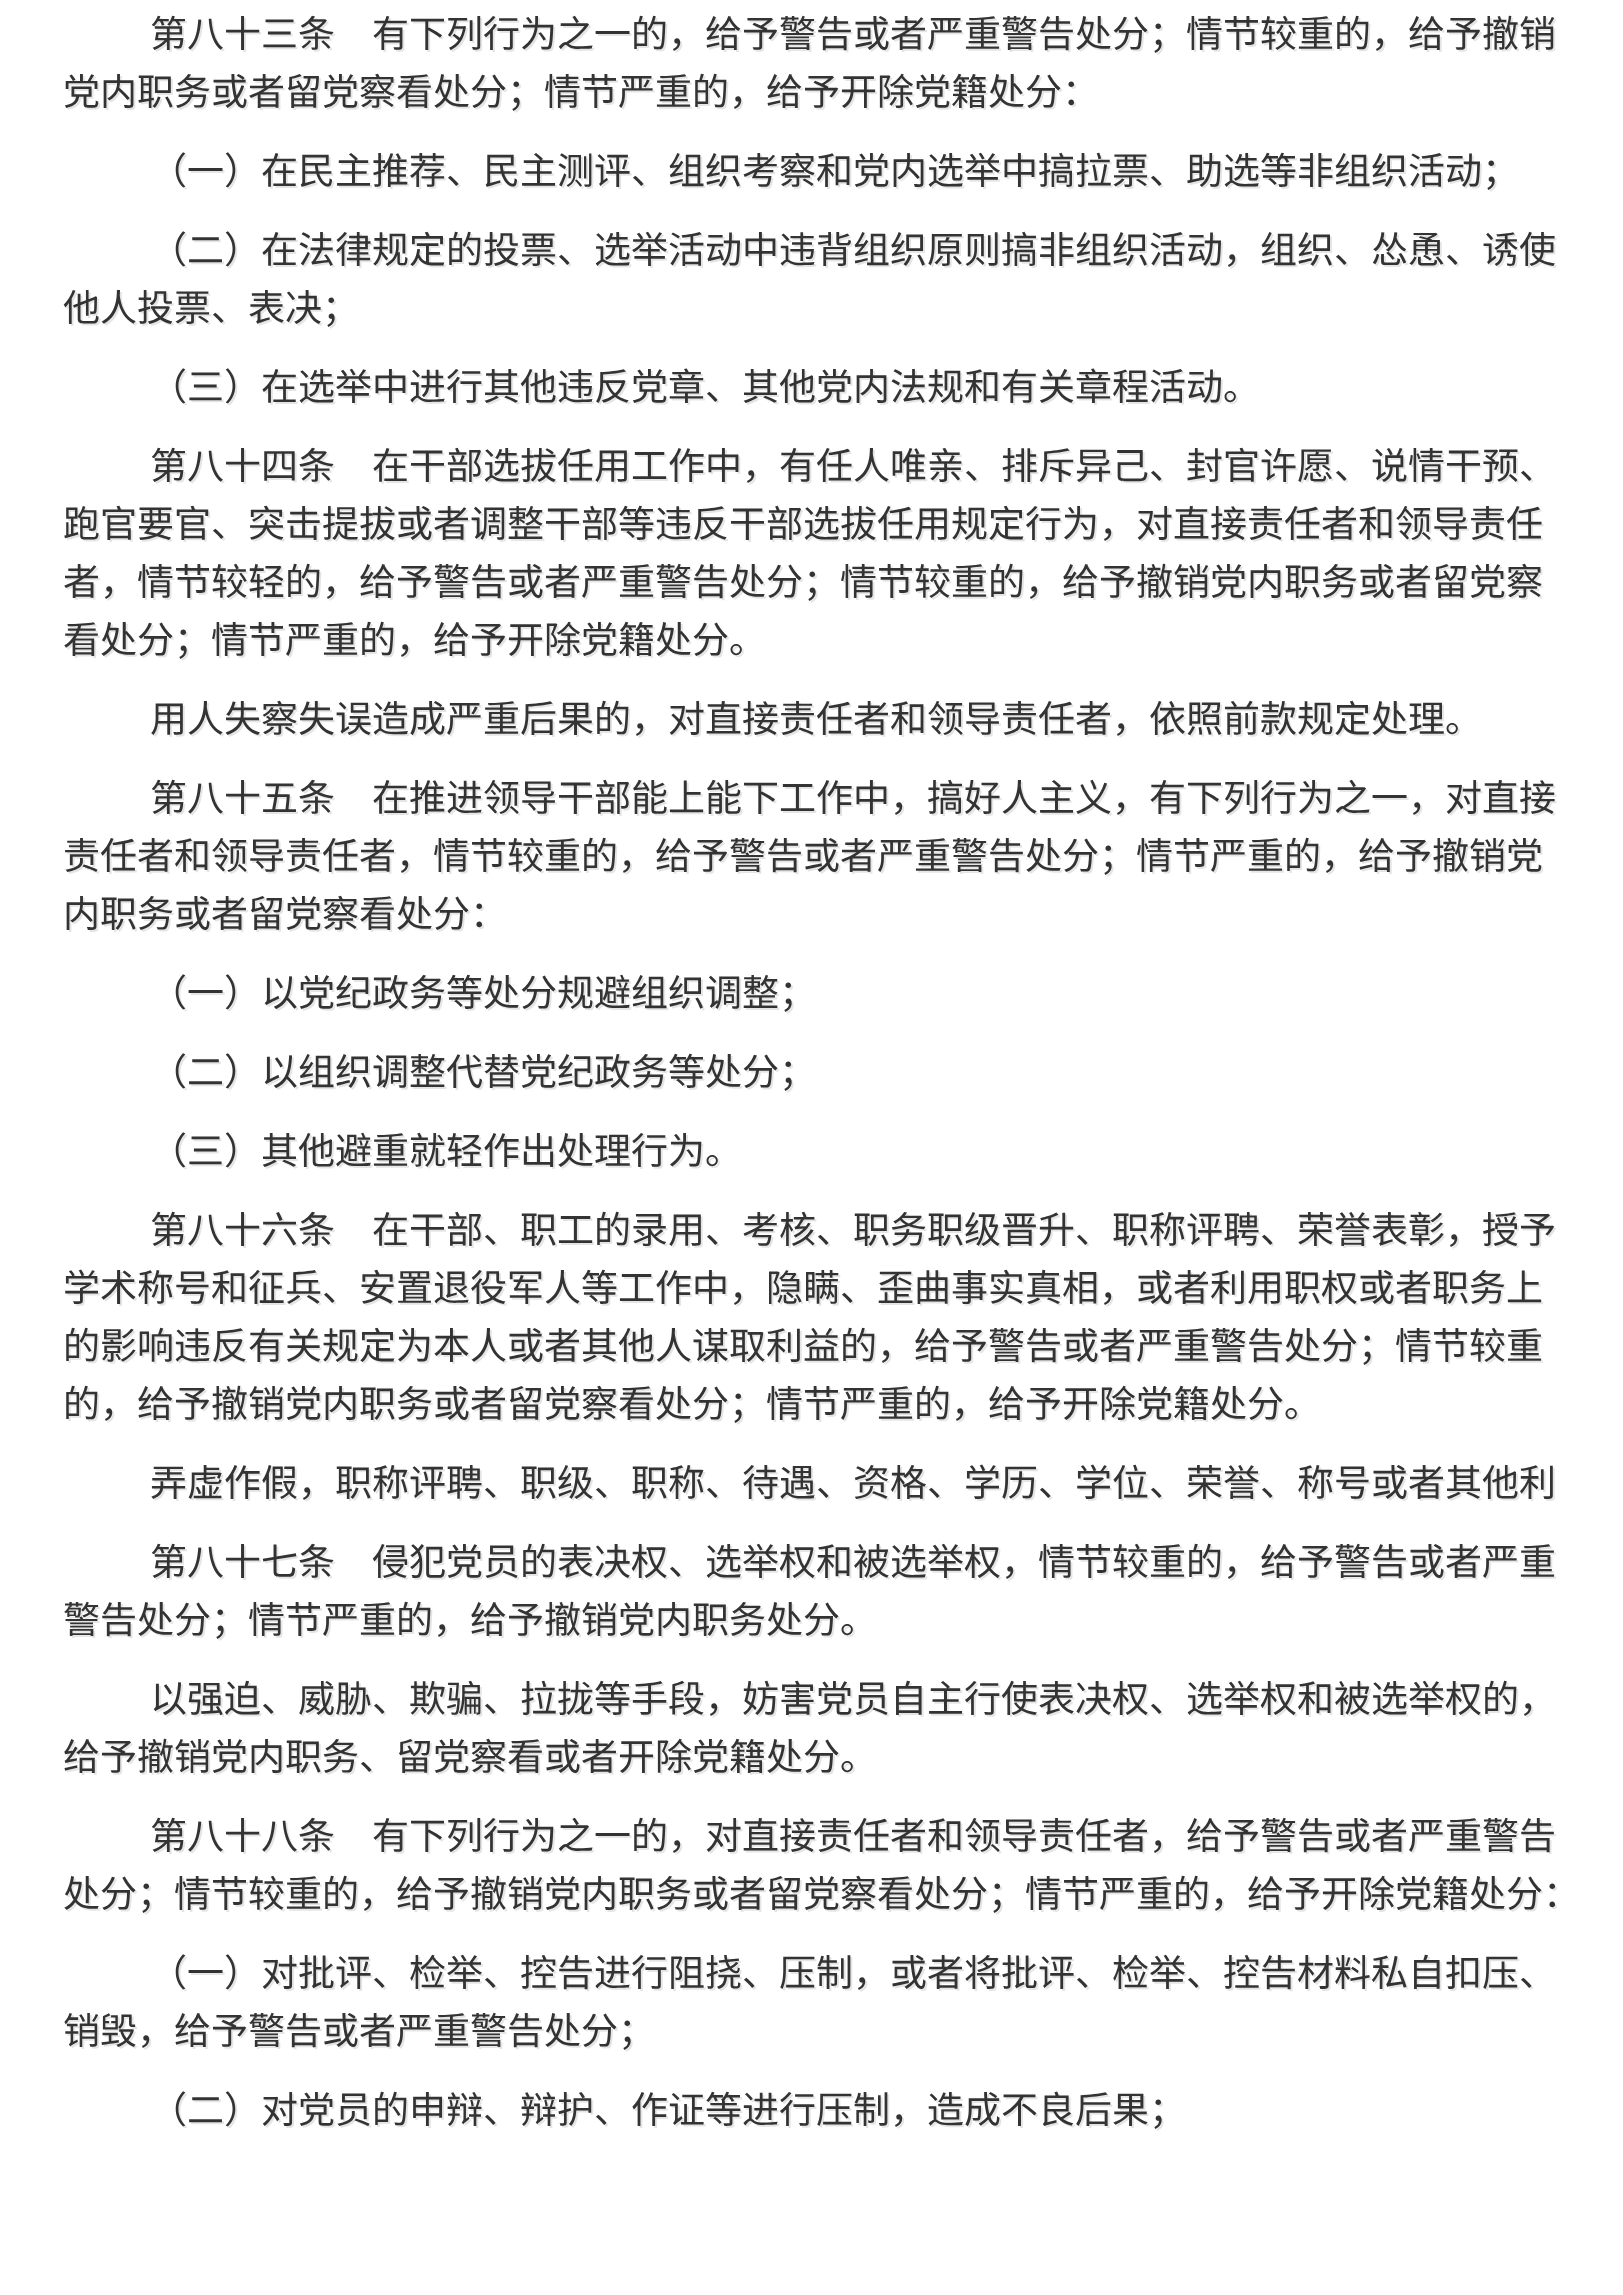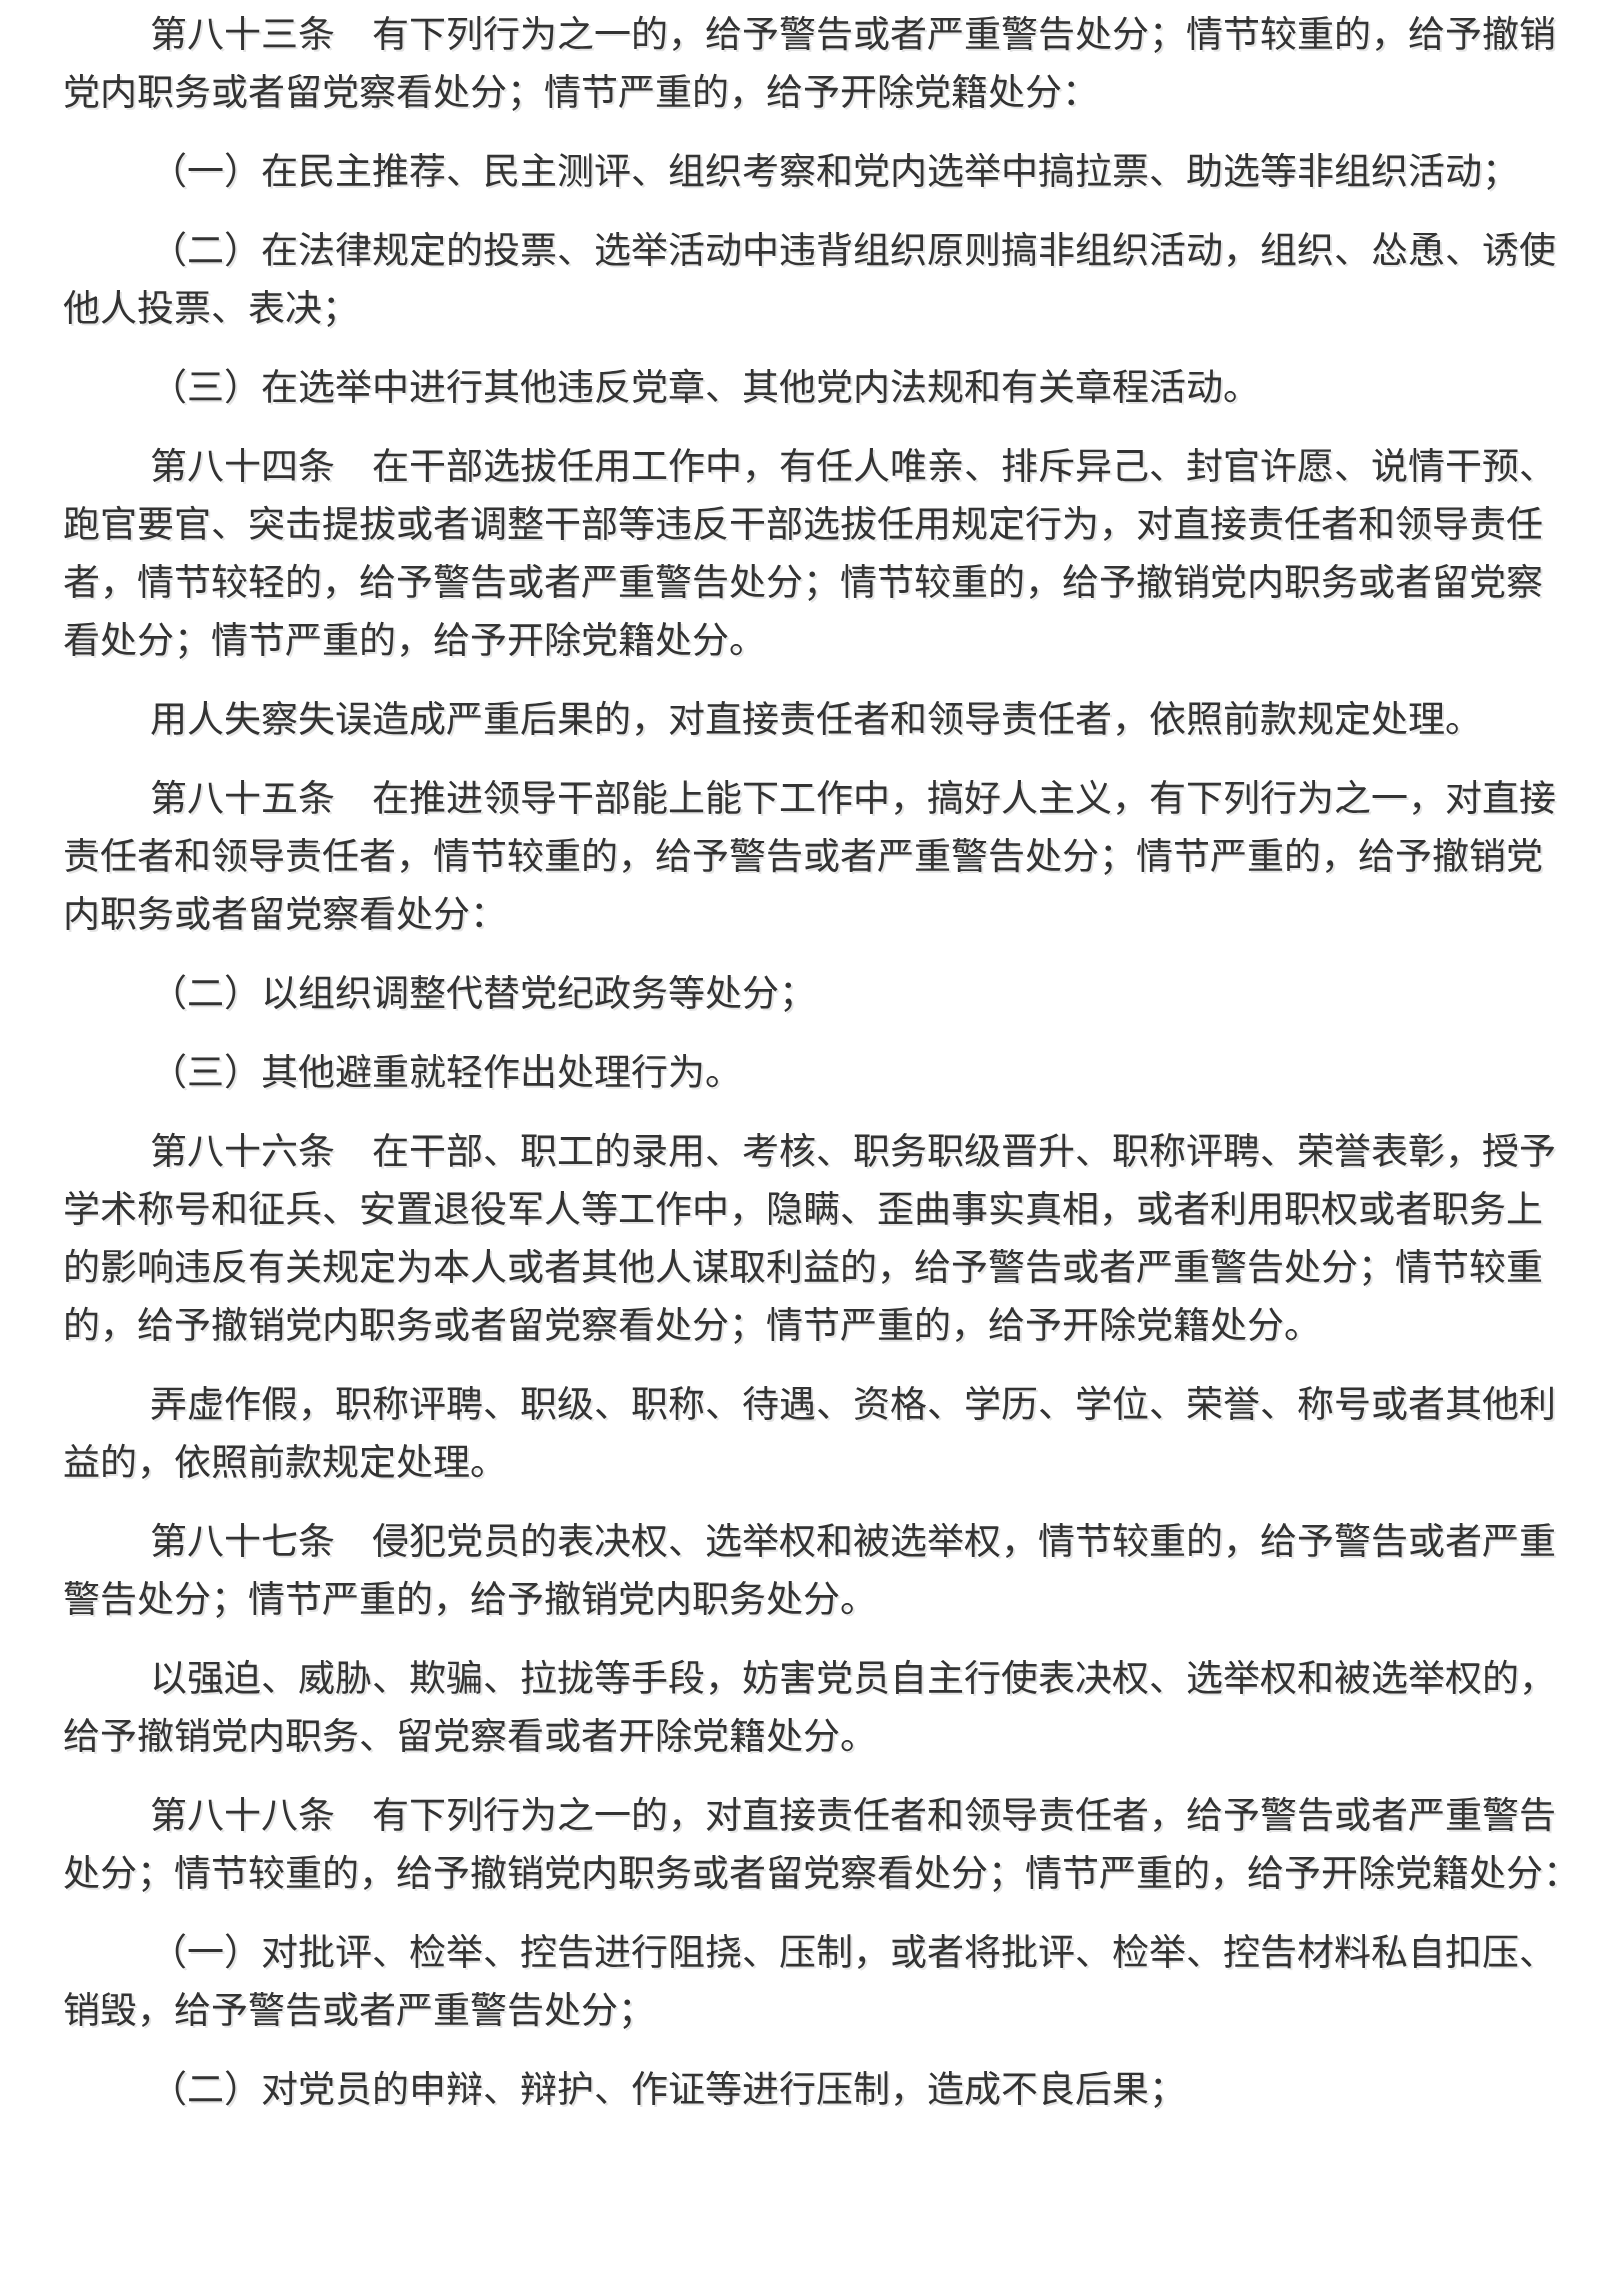--- a/index.html
+++ b/index.html
@@ -68,39 +68,41 @@
     <p class="para">
       <span class="ln ind">用人失察失误造成严重后果的，对直接责任者和领导责任者，依照前款规定处理。</span>
     </p>
 
     <p class="para">
       <span class="ln ind">第八十五条　在推进领导干部能上能下工作中，搞好人主义，有下列行为之一，对直接</span>
       <span class="ln">责任者和领导责任者，情节较重的，给予警告或者严重警告处分；情节严重的，给予撤销党</span>
       <span class="ln">内职务或者留党察看处分：</span>
     </p>
 
+    <p class="para">
+      <span class="ln ind">（一）以党纪政务等处分规避组织调整；</span>
+    </p>
 
     <p class="para">
       <span class="ln ind">（二）以组织调整代替党纪政务等处分；</span>
     </p>
 
     <p class="para">
       <span class="ln ind">（三）其他避重就轻作出处理行为。</span>
     </p>
 
     <p class="para">
       <span class="ln ind">第八十六条　在干部、职工的录用、考核、职务职级晋升、职称评聘、荣誉表彰，授予</span>
       <span class="ln">学术称号和征兵、安置退役军人等工作中，隐瞒、歪曲事实真相，或者利用职权或者职务上</span>
       <span class="ln">的影响违反有关规定为本人或者其他人谋取利益的，给予警告或者严重警告处分；情节较重</span>
       <span class="ln">的，给予撤销党内职务或者留党察看处分；情节严重的，给予开除党籍处分。</span>
     </p>
 
     <p class="para">
       <span class="ln ind">弄虚作假，职称评聘、职级、职称、待遇、资格、学历、学位、荣誉、称号或者其他利</span>
-      <span class="ln">益的，依照前款规定处理。</span>
     </p>
 
     <p class="para">
       <span class="ln ind">第八十七条　侵犯党员的表决权、选举权和被选举权，情节较重的，给予警告或者严重</span>
       <span class="ln">警告处分；情节严重的，给予撤销党内职务处分。</span>
     </p>
 
     <p class="para">
       <span class="ln ind">以强迫、威胁、欺骗、拉拢等手段，妨害党员自主行使表决权、选举权和被选举权的，</span>
       <span class="ln">给予撤销党内职务、留党察看或者开除党籍处分。</span>

